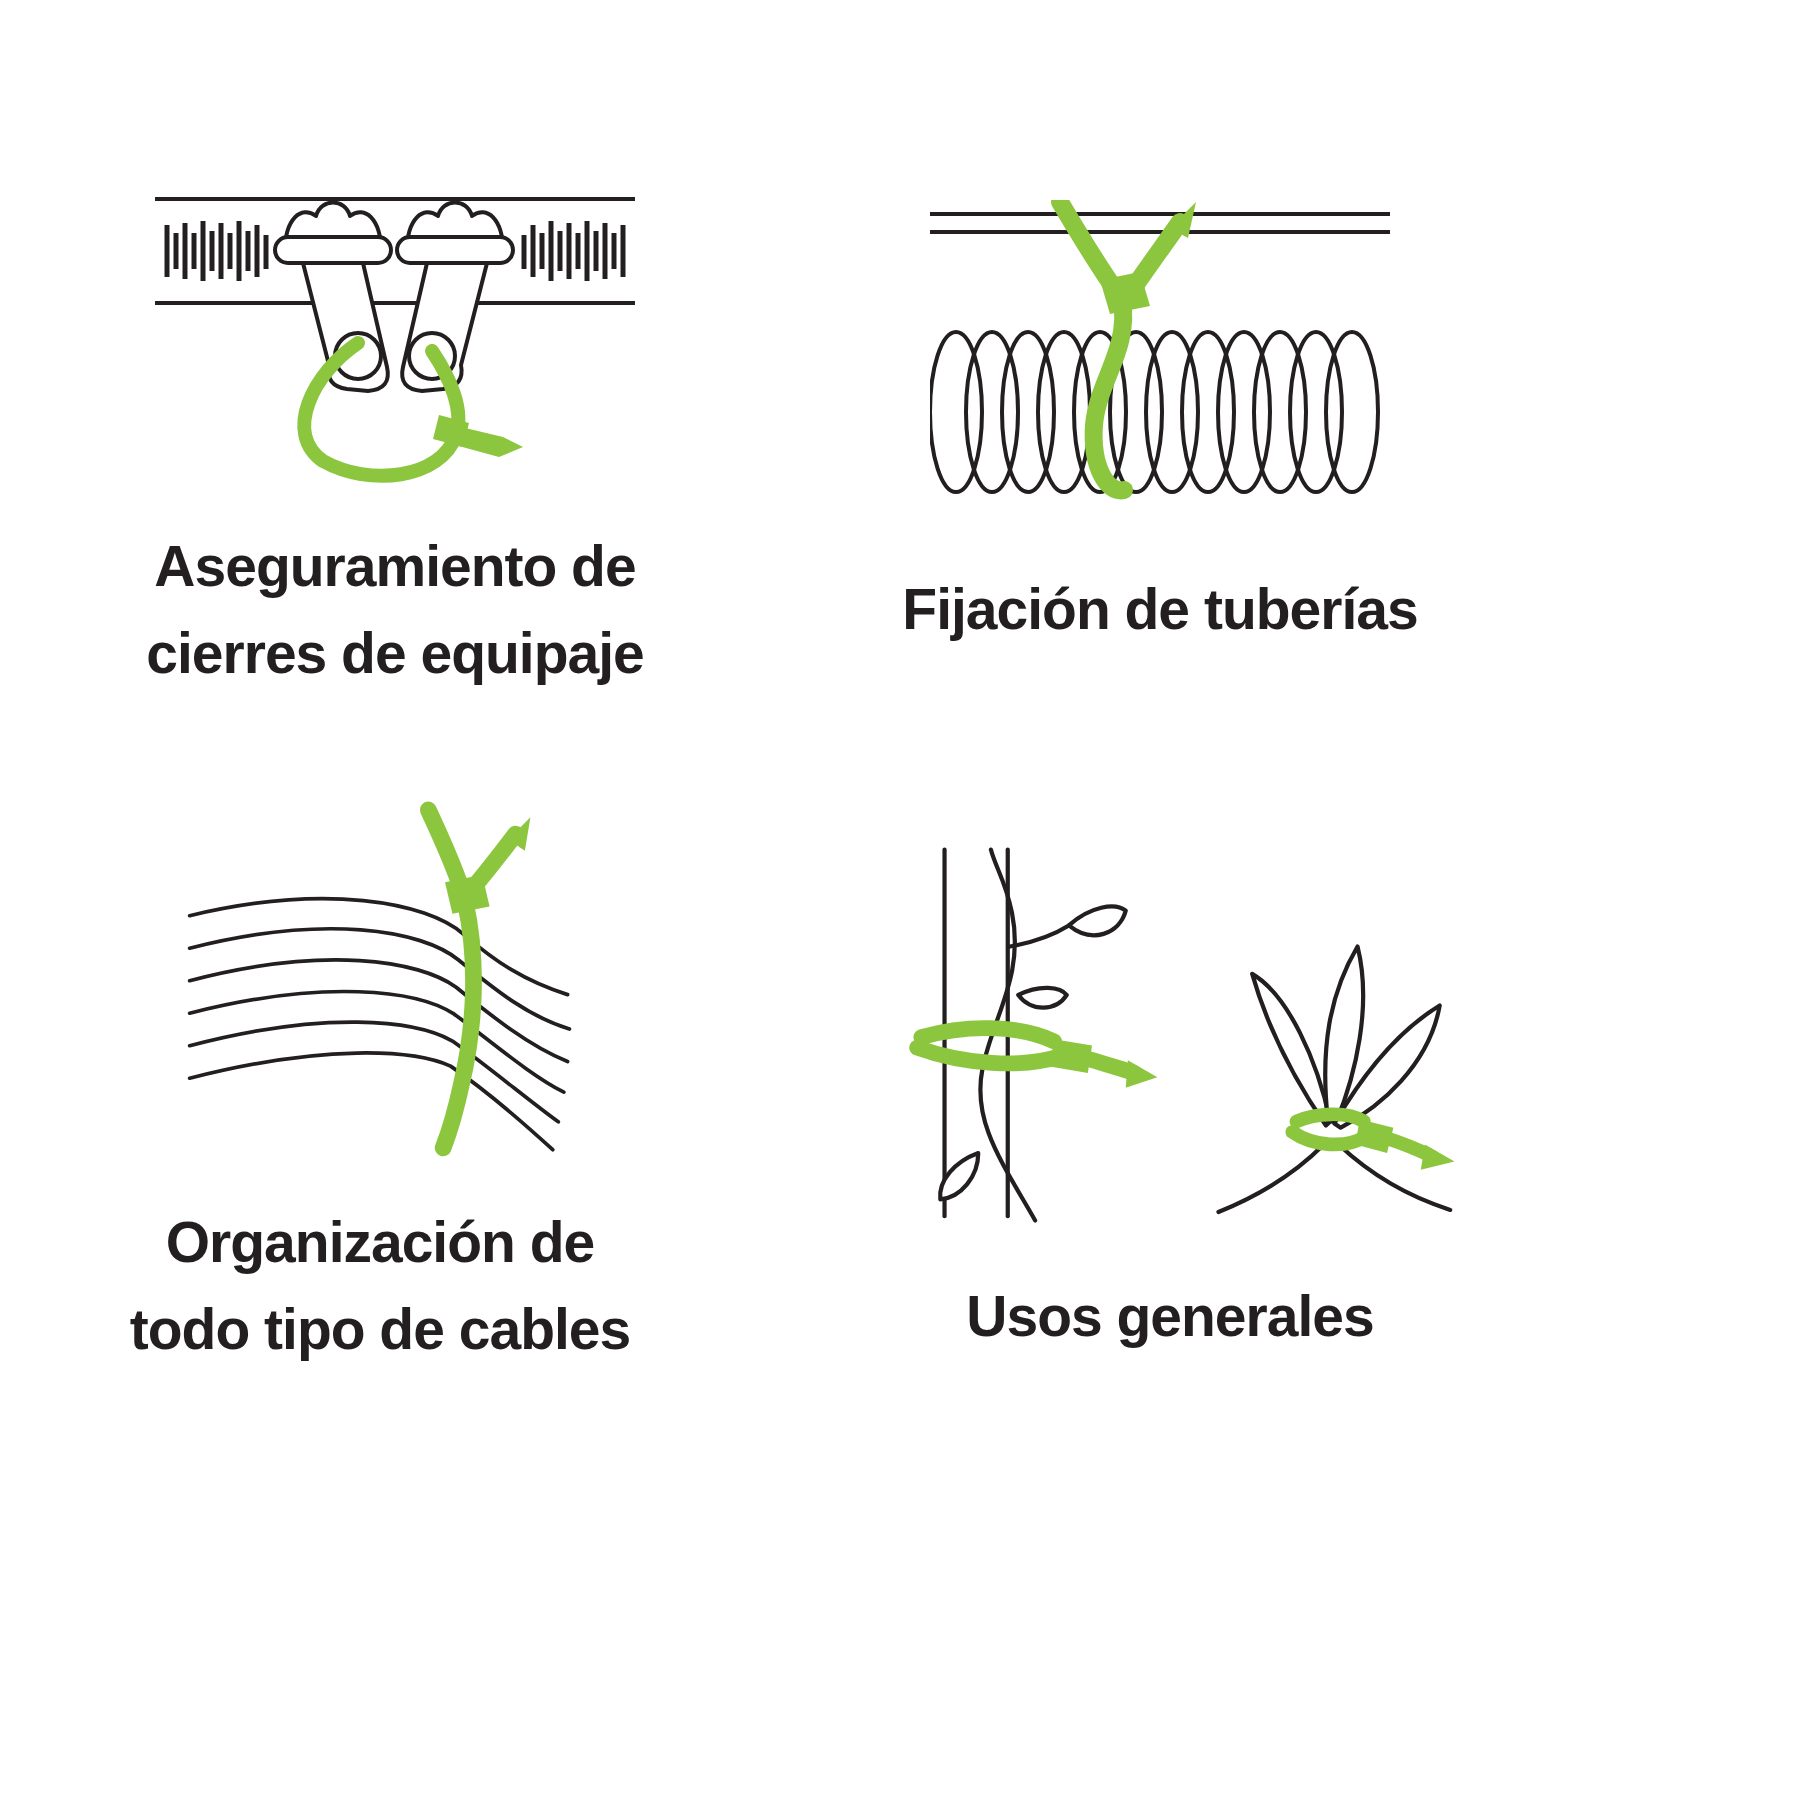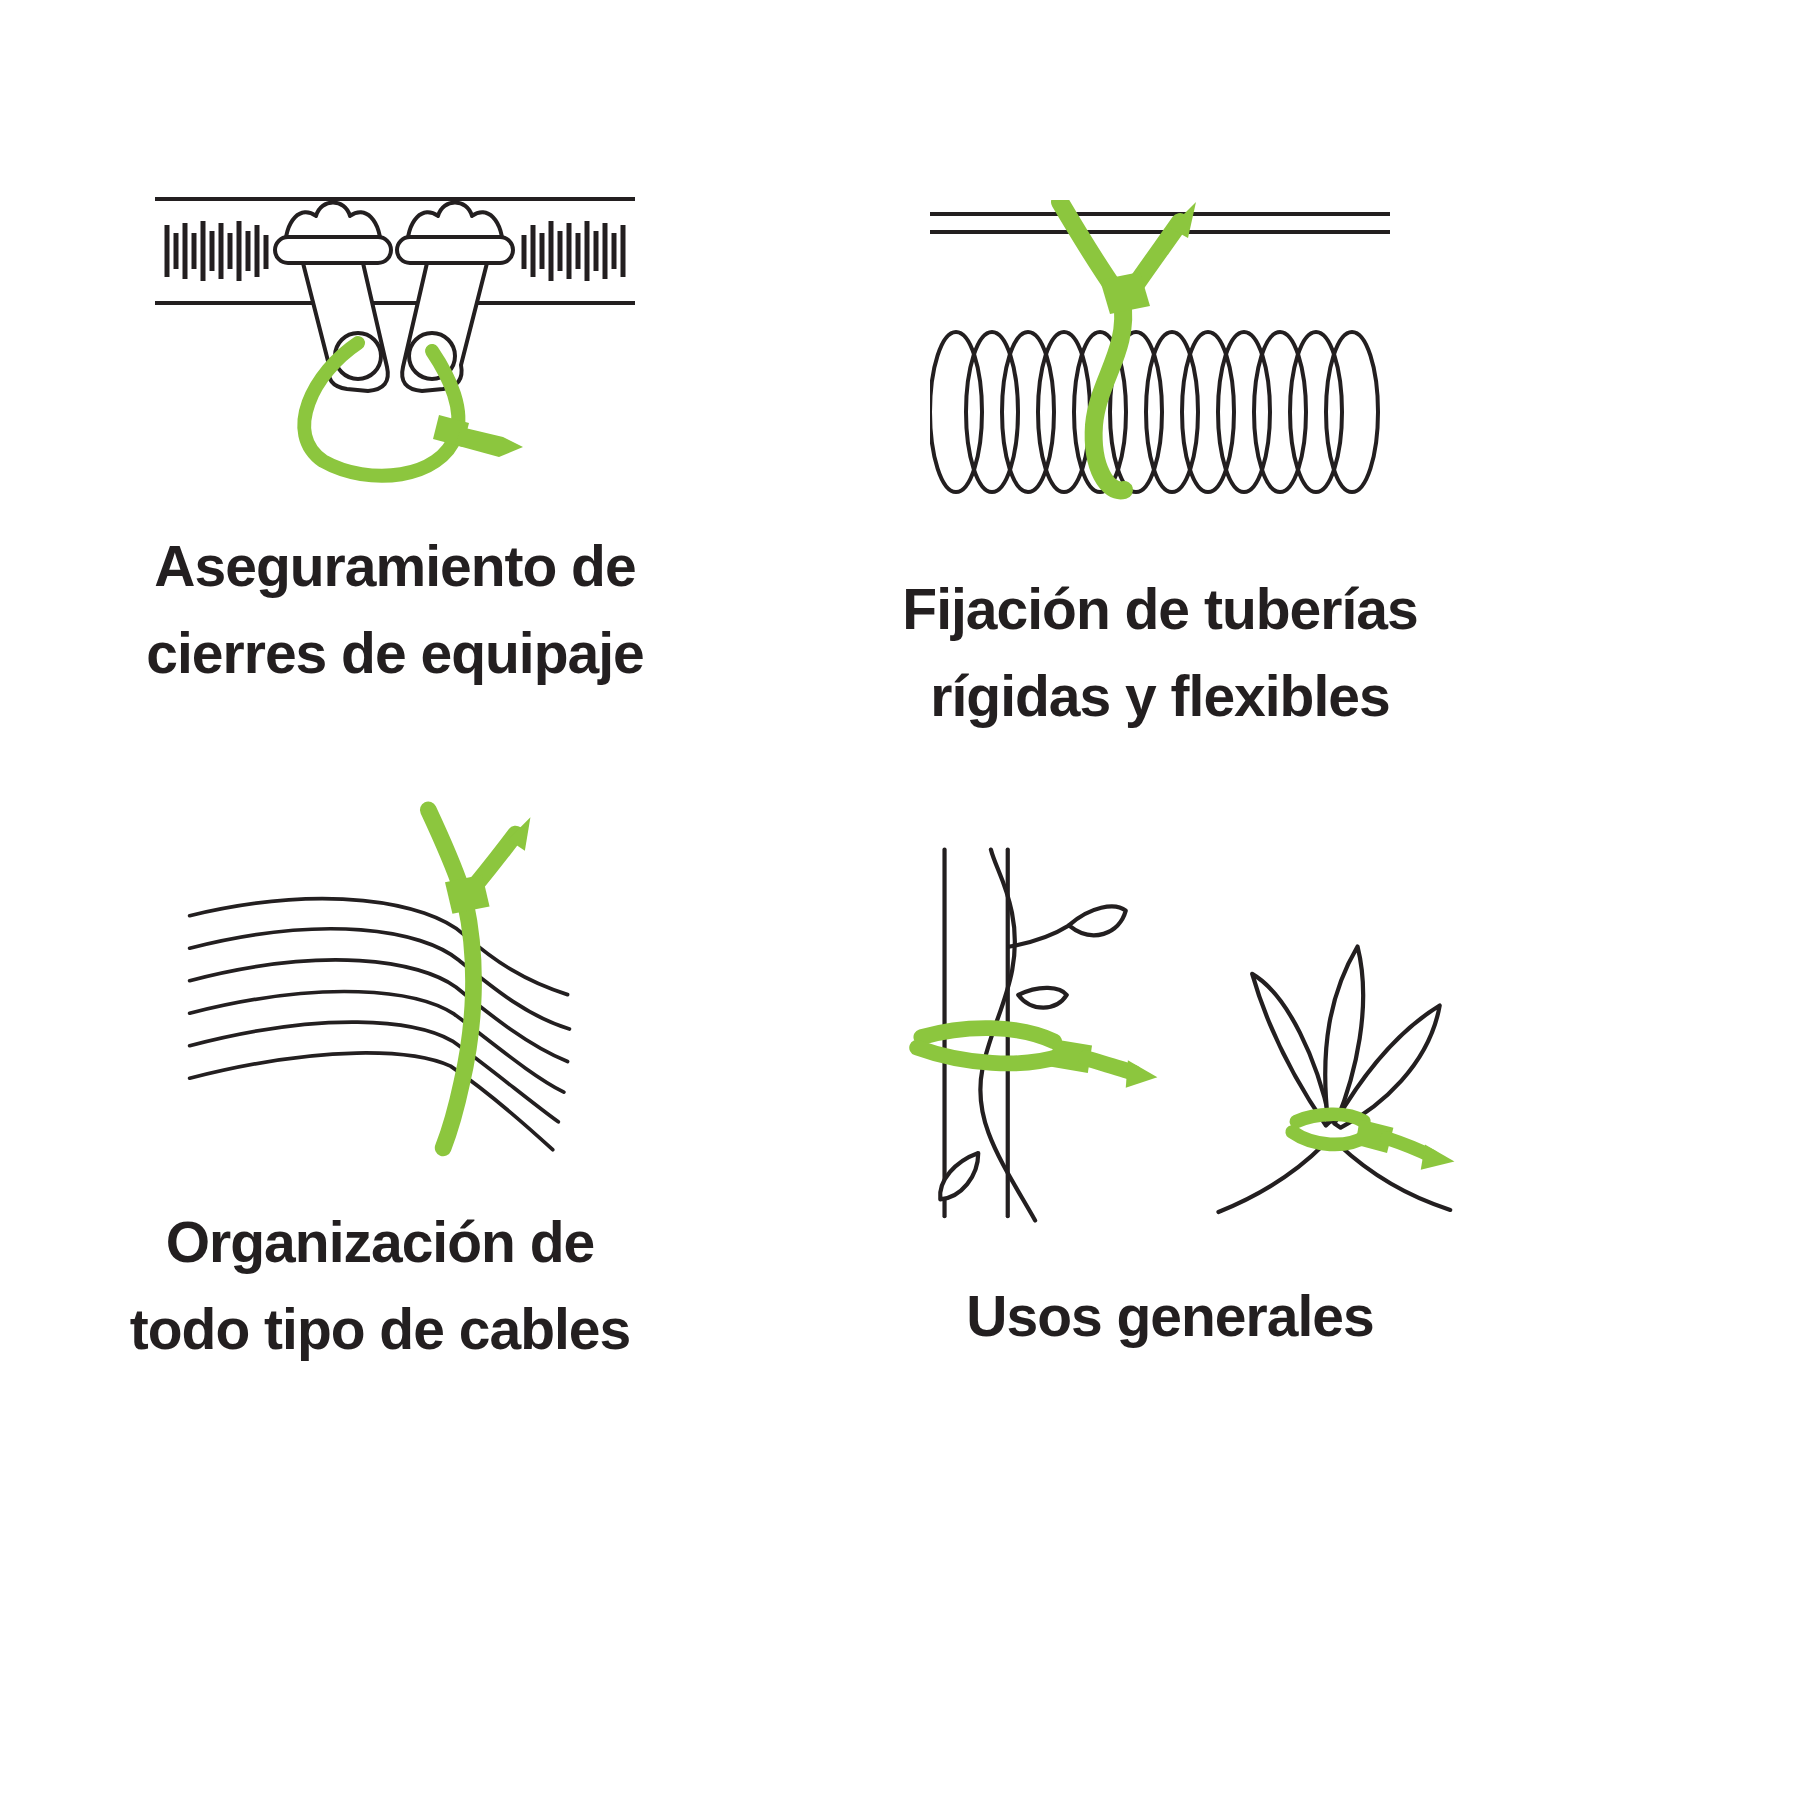--- a/index.html
+++ b/index.html
@@ -128,21 +128,20 @@
           <path class="tie-stroke" stroke-width="18" d="M 130,2 C 150,36 170,68 188,94"></path>
           <path class="tie-stroke" stroke-width="18" d="M 192,100 C 200,150 168,180 164,225 C 161,268 178,294 194,290"></path>
           <path class="tie-stroke" stroke-width="18" d="M 202,90 C 220,64 236,42 250,22"></path>
           <polygon class="tie-fill" points="240,28 266,2 258,38"></polygon>
           <polygon class="tie-fill" points="170,80 210,72 220,106 180,114"></polygon>
         </g>
       </svg>
     </div>
     <h2 class="caption">
       <span>Fijación de tuberías</span><br>
-      <span>rígidas y flexibles</span>
     </h2>
   </section>
 
   <section class="panel panel-general">
     <div class="art">
       <svg viewBox="0 0 560 360" width="590" height="380">
         <g>
           <line class="ink-stroke" x1="66" y1="4" x2="66" y2="352"></line>
           <line class="ink-stroke" x1="126" y1="4" x2="126" y2="352"></line>
           <path class="ink-stroke" d="M 152,356 C 120,300 92,262 102,212 C 112,162 142,124 130,64 C 124,34 114,20 110,4"></path>

